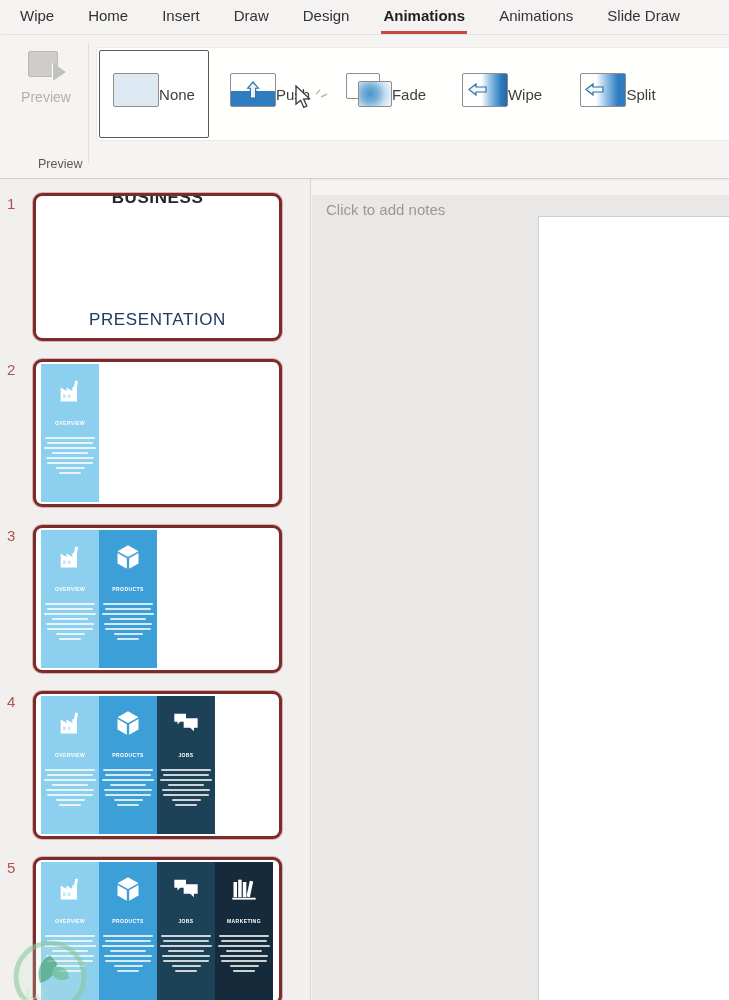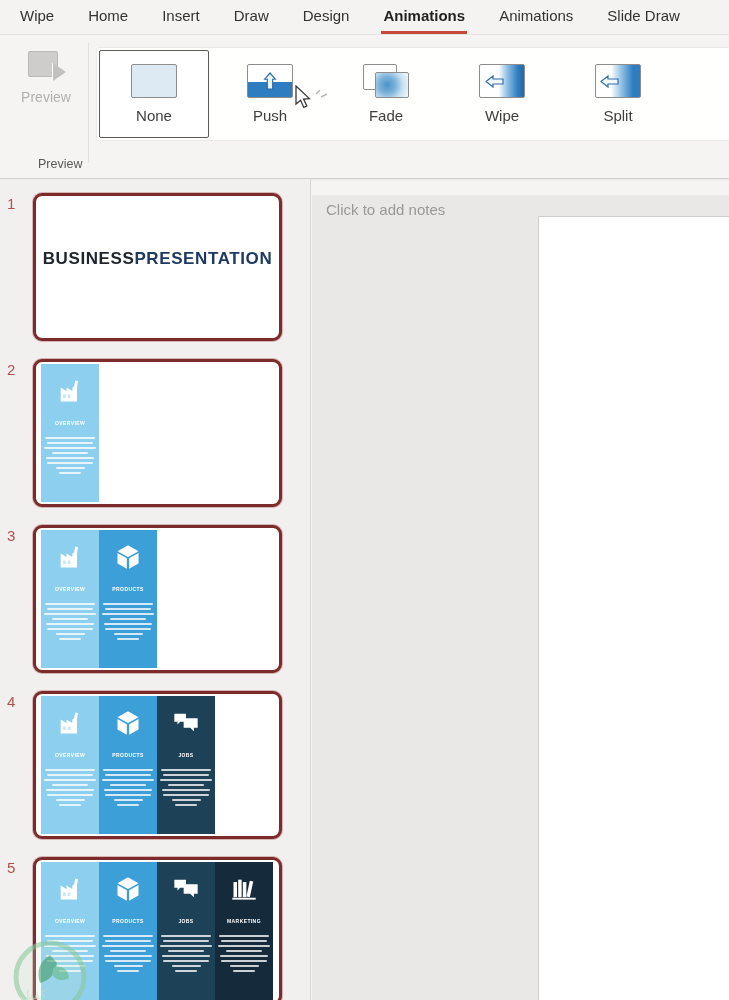--- a/index.html
+++ b/index.html
@@ -37,21 +37,21 @@
     filter:drop-shadow(-1px 0 0 #fff);
   }
   .preview-label{margin-top:8px;font-size:14px;color:#b2b0ae;}
   .ribbon-sep{position:absolute;left:88px;top:8px;height:120px;width:1px;background:#e2e0de;}
   .gallery-panel{
     position:absolute;left:96px;top:12px;width:820px;height:94px;
     background:#fffffe;border:1px solid #ebe9e7;border-radius:3px;
     display:flex;align-items:stretch;gap:6px;padding:2px;box-sizing:border-box;
   }
   .trans-btn{
-    width:110px;display:flex;flex-direction:column;align-items:center;justify-content:center;
+    width:110px;display:flex;align-items:center;justify-content:center;
     border:1.5px solid transparent;border-radius:2px;box-sizing:border-box;background:transparent;
   }
   .trans-btn.selected{border-color:#5c5a58;background:#fff;}
   .trans-btn.hovered{background:#f5f3f2;border:1px solid #e1dfdd;}
   .t-icon{
     width:46px;height:34px;border:1.5px solid #8f8d8b;border-radius:2px;
     box-sizing:border-box;background:#fff;position:relative;margin-bottom:9px;
     display:flex;align-items:center;justify-content:center;
   }
   .ic-none{background:#dde9f3;}
@@ -77,23 +77,23 @@
     background:#f2f0ef;border-right:1px solid #d8d6d4;box-sizing:border-box;
     padding-top:14px;overflow:hidden;
   }
   .slide-row{position:relative;height:148px;margin-bottom:18px;}
   .slide-num{position:absolute;left:7px;top:2px;font-size:15px;color:#b0524c;}
   .slide-card{
     position:absolute;left:33px;top:0;width:249px;height:148px;background:#fff;
     border:3px solid #7c2b2b;border-radius:9px;box-sizing:border-box;overflow:hidden;
     box-shadow:0 0 0 1px rgba(160,70,70,.35);
   }
-  .title-wrap{position:absolute;inset:0;display:flex;flex-direction:row;align-items:center;justify-content:center;transform:translateY(-8px);}
+  .title-wrap{position:absolute;inset:0;display:flex;flex-direction:column;align-items:center;justify-content:space-between;transform:translateY(-8px);}
   .title-l1{font-size:17px;font-weight:800;letter-spacing:.6px;color:#20262e;}
-  .title-l2{font-size:17px;font-weight:700;letter-spacing:.6px;color:#1e3a63;}
+  .title-l2{font-size:17px;font-weight:400;letter-spacing:.6px;color:#1e3a63;}
   .scol{position:absolute;top:2px;bottom:2px;width:58px;}
   .scol-icon{width:28px;height:28px;margin:13px auto 0;display:block;}
   .scol-label{margin-top:15px;text-align:center;font-size:5px;font-weight:700;color:#ffffff;letter-spacing:.4px;}
   .tlines{margin-top:11px;}
   .tline{height:2px;margin:3px 7px;background:rgba(255,255,255,.78);border-radius:1px;}
   
   .main-area{position:absolute;left:312px;top:195px;width:417px;height:821px;background:#e9e8e7;}
   .canvas{
     position:absolute;left:226px;top:21px;width:620px;height:785px;
     background:#fff;border:1px solid #cfcdcb;box-sizing:border-box;

